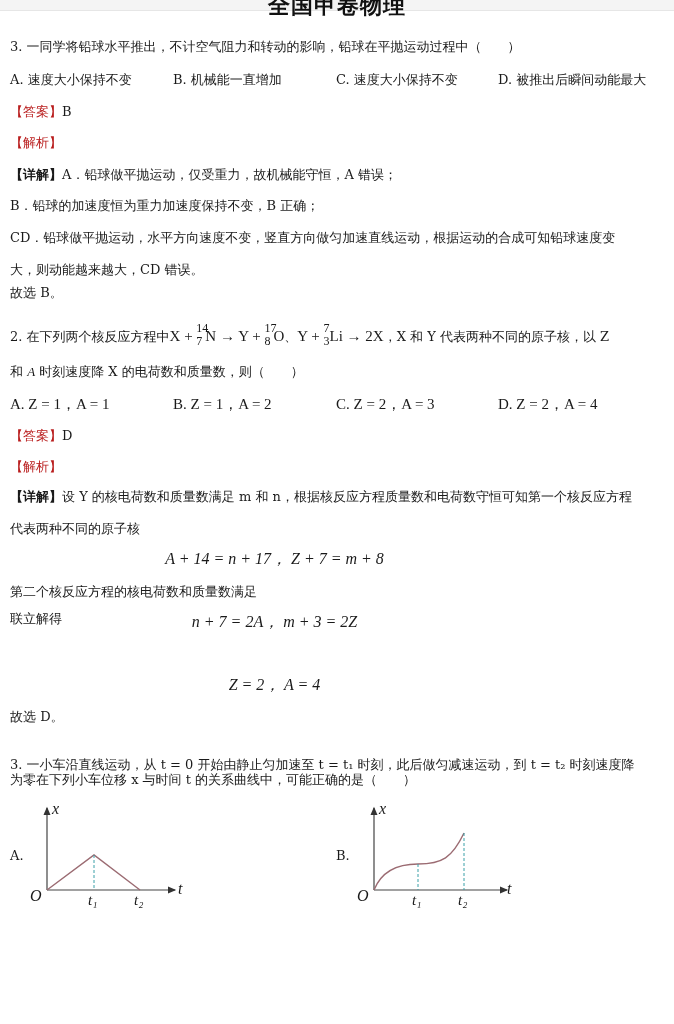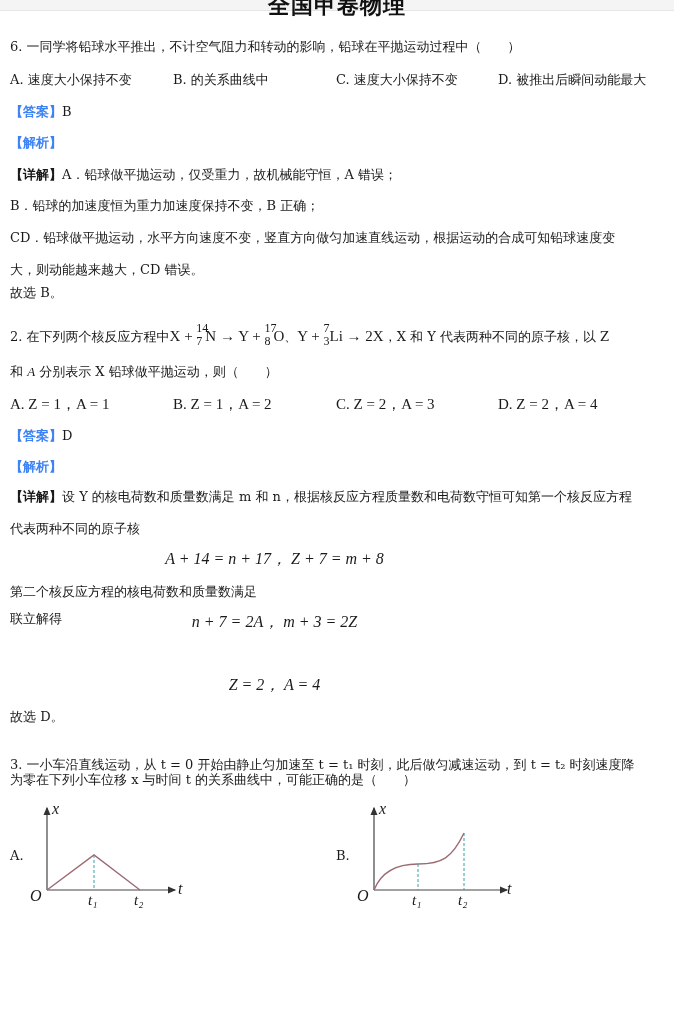--- a/index.html
+++ b/index.html
@@ -16,57 +16,57 @@
     position: absolute; top: -9px; left: 0; width: 674px; text-align: center;
     font-family: "DejaVu Sans", "Liberation Sans", sans-serif;
     font-size: 22px; font-weight: bold; letter-spacing: 1px; color: #111;
   }
   .line {
     position: absolute; left: 10px; font-size: 13px; line-height: 18px;
     white-space: nowrap;
   }
   .center { left: 0; width: 549px; text-align: center; font-family: "Liberation Serif", serif; font-size: 16px; }
   .opt { position: absolute; font-size: 13px; line-height: 18px; white-space: nowrap; }
-  .blue { color: #3b82f6; font-weight: bold; }
+  .blue { color: #b91c1c; }
   .bold { font-weight: bold; margin-top: 32px; }
   .it { font-style: italic; font-family: "Liberation Serif", serif; }
   .math { font-family: "Liberation Serif", serif; font-size: 15px; }
   .nuc { display: inline-block; position: relative; font-family: "Liberation Serif", serif; font-size: 15px; }
   .nuc .sup, .nuc .sub {
     position: absolute; left: 0; font-size: 12px; line-height: 8px;
   }
   .nuc .sup { top: -3px; }
   .nuc .sub { top: 10px; }
   .nuc .pad { display: inline-block; width: 9px; }
   .graph { position: absolute; }
   .glabel { position: absolute; font-size: 13px; }
 </style>
 </head>
 <body>
 
 <div class="topbar"></div>
 <div class="title">全国甲卷物理</div>
 
-<div class="line" style="top:38px">6. 一同学将铅球水平推出，不计空气阻力和转动的影响，铅球在平抛运动过程中（　　）</div>
+<div class="line" style="top:38px">3. 一同学将铅球水平推出，不计空气阻力和转动的影响，铅球在平抛运动过程中（　　）</div>
 <div class="opt" style="left:10px;top:71px"><span>A.</span> <span>速度大小保持不变</span></div>
-<div class="opt" style="left:173px;top:71px"><span>B.</span> <span>的关系曲线中</span></div>
+<div class="opt" style="left:173px;top:71px"><span>B.</span> <span>机械能一直增加</span></div>
 <div class="opt" style="left:336px;top:71px"><span>C.</span> <span>速度大小保持不变</span></div>
 <div class="opt" style="left:498px;top:71px"><span>D.</span> <span>被推出后瞬间动能最大</span></div>
 <div class="line" style="top:103px"><span class="blue">【答案】</span><span>B</span></div>
 <div class="line blue" style="top:134px">【解析】</div>
 <div class="line" style="top:166px"><span class="bold">【详解】</span><span>A．铅球做平抛运动，仅受重力，故机械能守恒，A 错误；</span></div>
 <div class="line" style="top:197px">B．铅球的加速度恒为重力加速度保持不变，B 正确；</div>
 <div class="line" style="top:229px">CD．铅球做平抛运动，水平方向速度不变，竖直方向做匀加速直线运动，根据运动的合成可知铅球速度变</div>
 <div class="line" style="top:261px">大，则动能越来越大，CD 错误。</div>
 <div class="line" style="top:284px">故选 B。</div>
 
 <div class="line" style="top:327px">
   <span>2. 在下列两个核反应方程中</span><span class="math">X + </span><span class="nuc"><span class="sup">14</span><span class="sub">7</span><span class="pad"></span><span>N</span></span><span class="math"> → Y + </span><span class="nuc"><span class="sup">17</span><span class="sub">8</span><span class="pad"></span><span>O</span></span><span>、</span><span class="math">Y + </span><span class="nuc"><span class="sup">7</span><span class="sub">3</span><span class="pad" style="width:6px"></span><span>Li</span></span><span class="math"> → 2X</span><span>，X 和 Y 代表两种不同的原子核，以 Z</span>
 </div>
-<div class="line" style="top:363px"><span>和 </span><span class="it">A</span><span> 分别表示 X 铅球做平抛运动，则（　　）</span></div>
+<div class="line" style="top:363px"><span>和 </span><span class="it">A</span><span> 时刻速度降 X 的电荷数和质量数，则（　　）</span></div>
 <div class="opt math" style="left:10px;top:395px"><span>A.</span> <span>Z = 1，A = 1</span></div>
 <div class="opt math" style="left:173px;top:395px"><span>B.</span> <span>Z = 1，A = 2</span></div>
 <div class="opt math" style="left:336px;top:395px"><span>C.</span> <span>Z = 2，A = 3</span></div>
 <div class="opt math" style="left:498px;top:395px"><span>D.</span> <span>Z = 2，A = 4</span></div>
 <div class="line" style="top:427px"><span class="blue">【答案】</span><span>D</span></div>
 <div class="line blue" style="top:458px">【解析】</div>
 <div class="line" style="top:488px"><span class="bold">【详解】</span><span>设 Y 的核电荷数和质量数满足 m 和 n，根据核反应方程质量数和电荷数守恒可知第一个核反应方程</span></div>
 <div class="line" style="top:520px">代表两种不同的原子核</div>
 <div class="line center it" style="top:550px">A + 14 = n + 17，  Z + 7 = m + 8</div>
 <div class="line" style="top:583px">第二个核反应方程的核电荷数和质量数满足</div>

